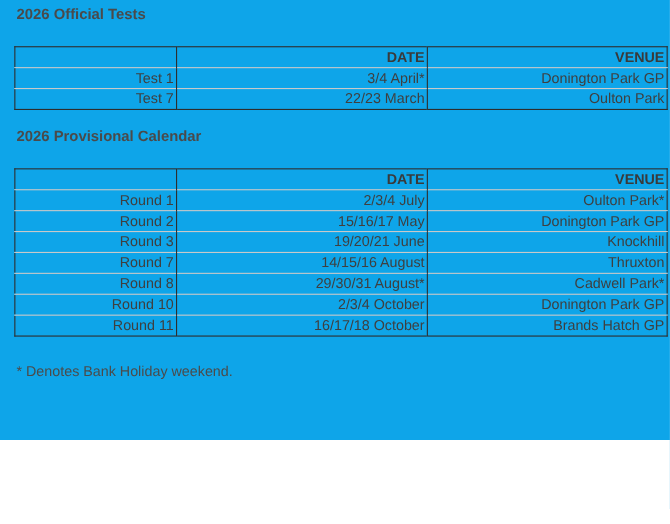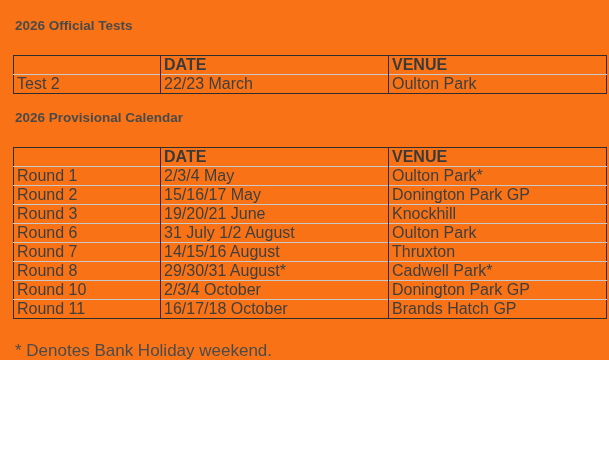--- a/index.html
+++ b/index.html
@@ -4,25 +4,25 @@
 <style>
   html, body {
     margin: 0;
     padding: 0;
     background: #ffffff;
     font-family: "Liberation Sans", "DejaVu Sans", sans-serif;
     color: #434343;
   }
   .page {
     width: 609px;
-    height: 360px;
+    height: 400px;
     box-sizing: border-box;
-    padding: 18px 9px 0 13px;
+    padding: 5px 9px 0 13px;
     overflow: hidden;
-    background: #f97316;
+    background: #0ea5e9;
   }
   h2.section-heading {
     font-size: 13.5px;
     line-height: 16px;
     font-weight: bold;
     color: #4a4a4a;
     margin: 0 0 21px 2px;
   }
   h2.section-heading.second {
     margin-top: 16px;
@@ -31,38 +31,38 @@
     width: 587px;
     border-collapse: collapse;
     table-layout: fixed;
     border: 1.5px solid #2e2e2e;
   }
   table.sched th, table.sched td {
     border-left: 1px solid #2e2e2e;
     border-top: 1px solid #c9c9c9;
     height: 18px;
     padding: 0 2px 0 3px;
-    font-size: 16px;
+    font-size: 13px;
     line-height: 18px;
-    text-align: left;
+    text-align: right;
     vertical-align: middle;
     color: #3f3f3f;
     white-space: nowrap;
     overflow: hidden;
   }
   table.sched th {
     font-weight: bold;
     color: #3a3a3a;
   }
   table.sched thead th { border-top: none; }
   table.sched .c1 { width: 141px; border-left: none; }
   table.sched .c2 { width: 222px; }
   table.sched .c3 { width: 212px; }
   p.footnote {
-    font-size: 17px;
+    font-size: 13px;
     line-height: 15px;
     color: #4b4b4b;
     margin: 0 0 0 2px;
   }
   p.footnote.first { margin-top: 24px; }
   p.footnote.second { margin-top: 20px; }
 </style>
 </head>
 <body>
 
@@ -73,57 +73,57 @@
   <table class="sched">
     <thead>
       <tr>
         <th class="c1"></th>
         <th class="c2">DATE</th>
         <th class="c3">VENUE</th>
       </tr>
     </thead>
     <tbody>
         <tr>
-          <td class="c1">Test 2</td>
+          <td class="c1">Test 1</td>
+          <td class="c2">3/4 April*</td>
+          <td class="c3">Donington Park GP</td>
+        </tr>
+        <tr>
+          <td class="c1">Test 7</td>
           <td class="c2">22/23 March</td>
           <td class="c3">Oulton Park</td>
         </tr>
       </tbody>
   </table>
 
   <h2 class="section-heading second">2026 Provisional Calendar</h2>
 
   <table class="sched">
     <thead>
       <tr>
         <th class="c1"></th>
         <th class="c2">DATE</th>
         <th class="c3">VENUE</th>
       </tr>
     </thead>
     <tbody>
         <tr>
           <td class="c1">Round 1</td>
-          <td class="c2">2/3/4 May</td>
+          <td class="c2">2/3/4 July</td>
           <td class="c3">Oulton Park*</td>
         </tr>
         <tr>
           <td class="c1">Round 2</td>
           <td class="c2">15/16/17 May</td>
           <td class="c3">Donington Park GP</td>
         </tr>
         <tr>
           <td class="c1">Round 3</td>
           <td class="c2">19/20/21 June</td>
           <td class="c3">Knockhill</td>
-        </tr>
-        <tr>
-          <td class="c1">Round 6</td>
-          <td class="c2">31 July 1/2 August</td>
-          <td class="c3">Oulton Park</td>
         </tr>
         <tr>
           <td class="c1">Round 7</td>
           <td class="c2">14/15/16 August</td>
           <td class="c3">Thruxton</td>
         </tr>
         <tr>
           <td class="c1">Round 8</td>
           <td class="c2">29/30/31 August*</td>
           <td class="c3">Cadwell Park*</td>

